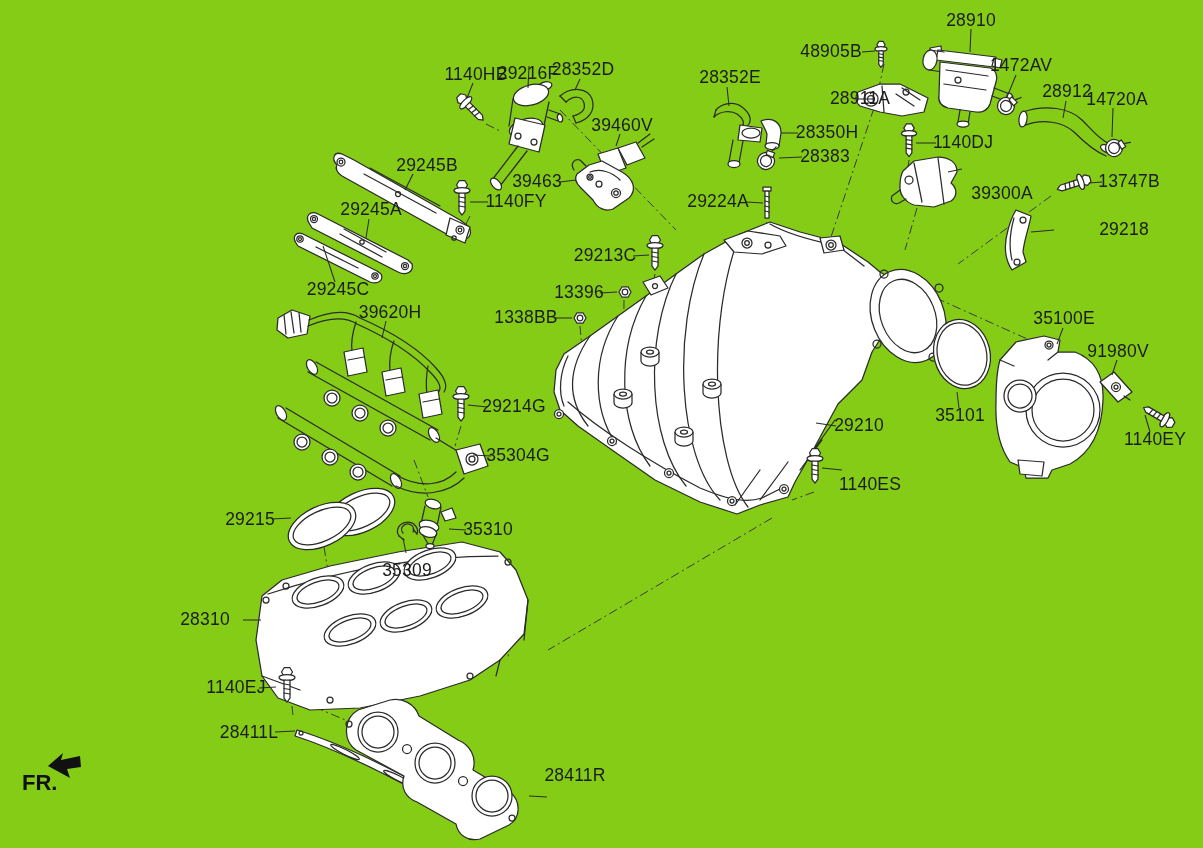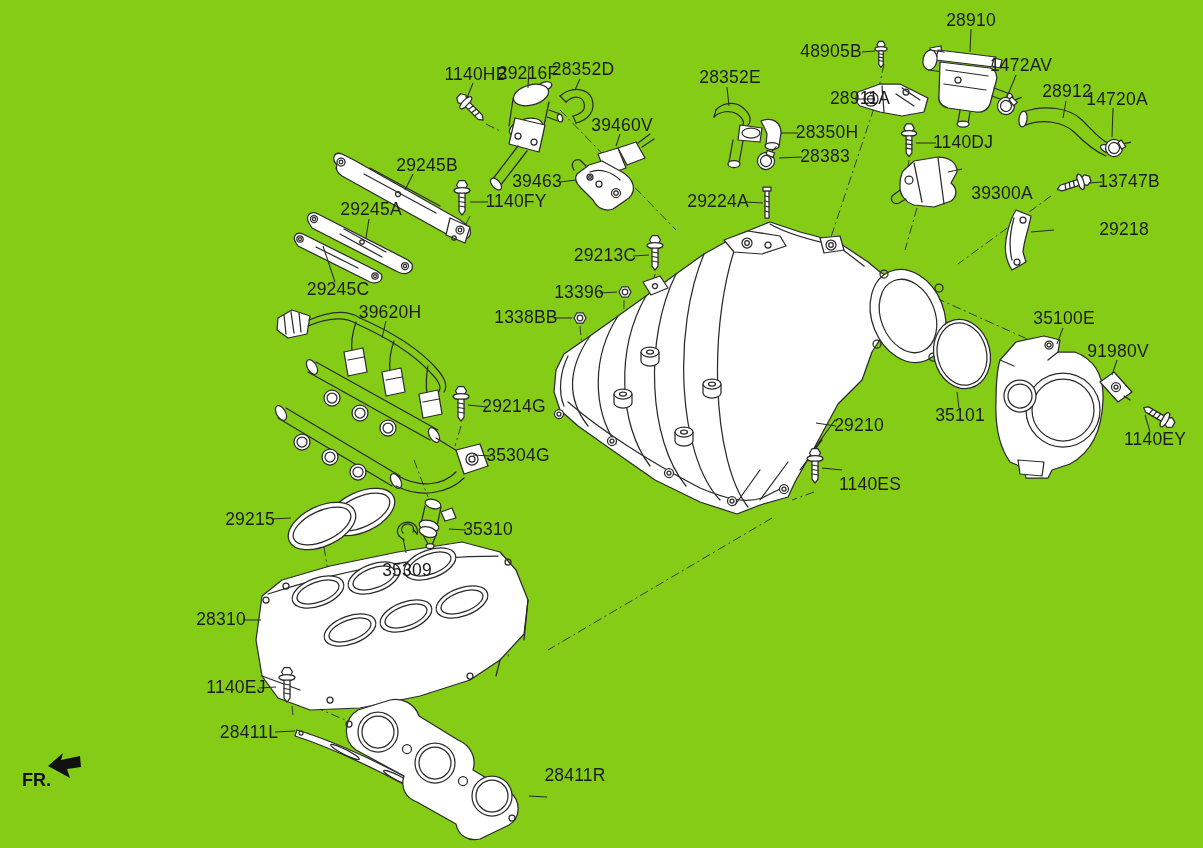--- a/index.html
+++ b/index.html
@@ -1,21 +1,21 @@
 <!DOCTYPE html>
 <html><head>
 <meta charset="utf-8">
 <style>
   html,body{margin:0;padding:0;background:#ffffff;}
   #stage{position:relative;width:1203px;height:848px;background:#84cc16;overflow:hidden;
          font-family:Liberation Sans, sans-serif;}
   #art{position:absolute;left:0;top:0;}
   .plabel{position:absolute;transform:translate(-50%,-50%);font-size:17.5px;color:#1c1c1c;
           white-space:nowrap;letter-spacing:.2px;line-height:1;}
-  #fr-marker{position:absolute;left:22px;top:770px;font-size:18px;font-weight:bold;color:#111;}
+  #fr-marker{position:absolute;left:22px;top:770px;font-size:22px;font-weight:bold;color:#111;}
   svg *{vector-effect:non-scaling-stroke;}
   .ln{stroke:#2b2b2b;fill:none;stroke-width:1.25;stroke-linejoin:round;stroke-linecap:round;}
   .fw{stroke:#2b2b2b;fill:#ffffff;stroke-width:1.25;stroke-linejoin:round;}
   .leader{stroke:#2b2b2b;fill:none;stroke-width:1.05;}
   .dash{stroke:#3a3a3a;fill:none;stroke-width:1;stroke-dasharray:9 3.5 2 3.5;}
 </style>
 </head>
 <body>
 
 <div id="stage">
@@ -506,21 +506,21 @@
       <div class="plabel" style="left: 1118px; top: 352px;">91980V</div>
       <div class="plabel" style="left: 514px; top: 407px;">29214G</div>
       <div class="plabel" style="left: 960px; top: 416px;">35101</div>
       <div class="plabel" style="left: 1155px; top: 440px;">1140EY</div>
       <div class="plabel" style="left: 859px; top: 426px;">29210</div>
       <div class="plabel" style="left: 870px; top: 470px; margin-top: 15px;">1140ES</div>
       <div class="plabel" style="left: 518px; top: 456px;">35304G</div>
       <div class="plabel" style="left: 250px; top: 520px;">29215</div>
       <div class="plabel" style="left: 488px; top: 530px;">35310</div>
       <div class="plabel" style="left: 407px; top: 561px; margin-top: 10px;">35309</div>
-      <div class="plabel" style="left: 221px; top: 620px;">28310</div>
+      <div class="plabel" style="left: 205px; top: 620px;">28310</div>
       <div class="plabel" style="left: 236px; top: 688px;">1140EJ</div>
       <div class="plabel" style="left: 249px; top: 733px;">28411L</div>
       <div class="plabel" style="left: 575px; top: 776px;">28411R</div>
     </div>
 
 <div id="fr-marker">FR.</div>
 
 </div>
 
 </body></html>

